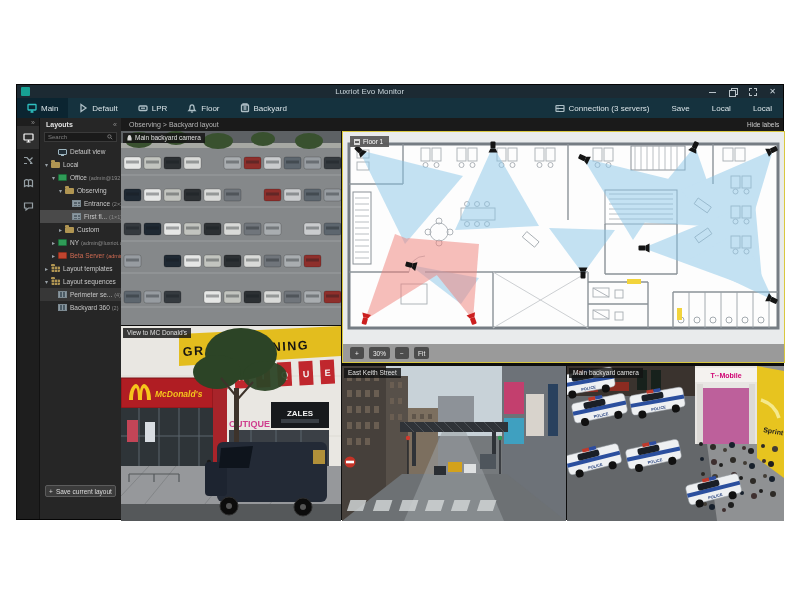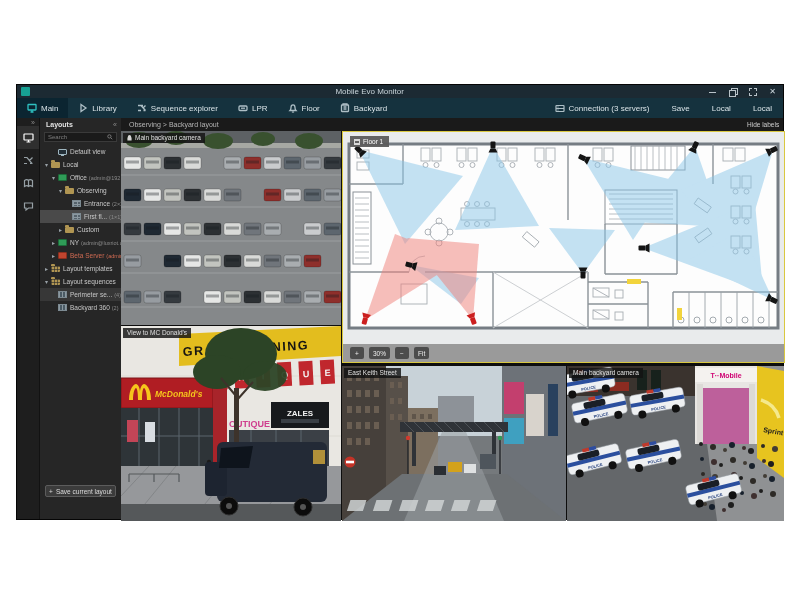--- a/index.html
+++ b/index.html
@@ -88,48 +88,42 @@
   #zoombar { position:absolute; left:0; right:0; bottom:0; height:18px; background:#9a9a9a; display:flex; align-items:center; gap:5px; padding-left:7px; }
   .zbtn { background:#4c4c4c; color:#eee; font-size:6.5px; height:12px; min-width:14px; border-radius:2px; display:flex; align-items:center; justify-content:center; padding:0 4px; }
 </style>
 </head>
 <body>
 
 <div id="app">
 
   <div id="titlebar">
     <div id="app-logo"></div>
-    <div id="win-title">Mobile Evo Monitor</div>
+    <div id="win-title">Luxriot Evo Monitor</div>
     <div id="win-controls">
       <span class="wc wc-min"></span>
       <span class="wc wc-restore"></span>
       <span class="wc wc-full"></span>
       <span class="wc wc-close">✕</span>
     </div>
   </div>
 
   <div id="toolbar">
     <div class="tbtab active">
       <svg viewBox="0 0 10 10">
           <rect x="1" y="1.5" width="8" height="5.5" rx="0.5"></rect>
           <path d="M3.5 9 H6.5 M5 7 V9"></path>
         </svg>
       <span>Main</span>
     </div>
     <div class="tbtab">
       <svg viewBox="0 0 10 10">
           <path d="M3 1.5 L8 5 L3 8.5 Z"></path>
         </svg>
-      <span>Library</span>
-    </div>
-    <div class="tbtab">
-      <svg viewBox="0 0 10 10">
-          <path d="M1 2.5 H6 M4 2.5 L8.5 7.5 M1 7.5 H4 M6.5 7.5 H8.5 M8.5 2.5 L6 5"></path>
-        </svg>
-      <span>Sequence explorer</span>
+      <span>Default</span>
     </div>
     <div class="tbtab">
       <svg viewBox="0 0 10 10">
           <rect x="1" y="3" width="8" height="4.5" rx="1"></rect>
           <path d="M3 5.2 H7"></path>
         </svg>
       <span>LPR</span>
     </div>
     <div class="tbtab">
       <svg viewBox="0 0 10 10">

